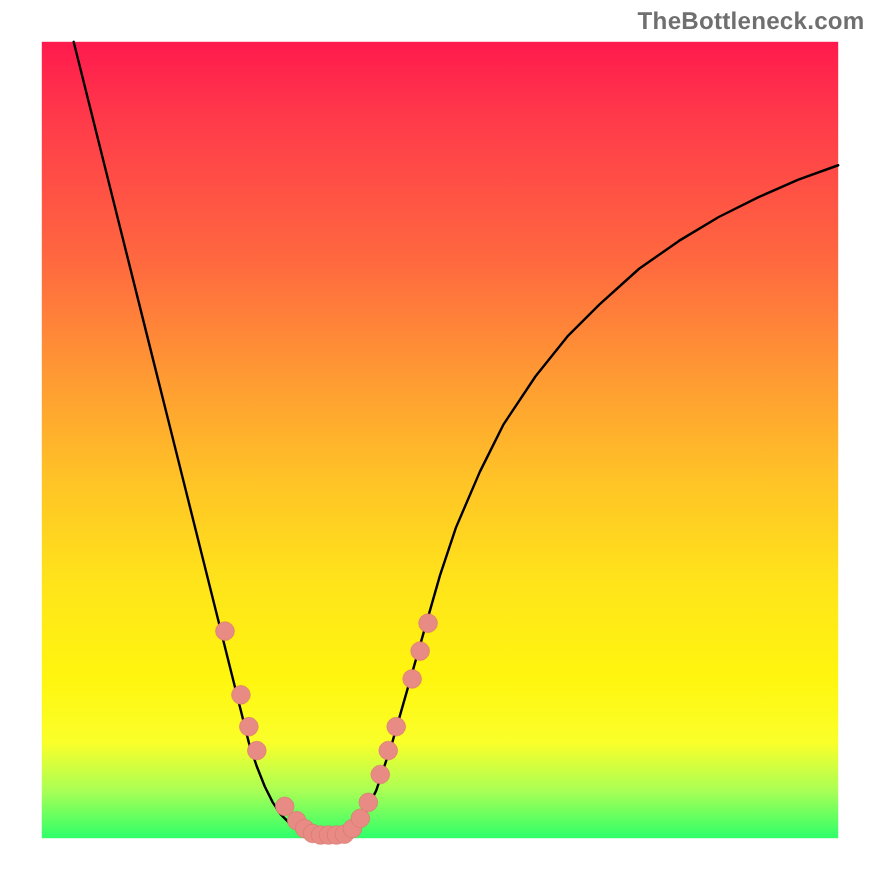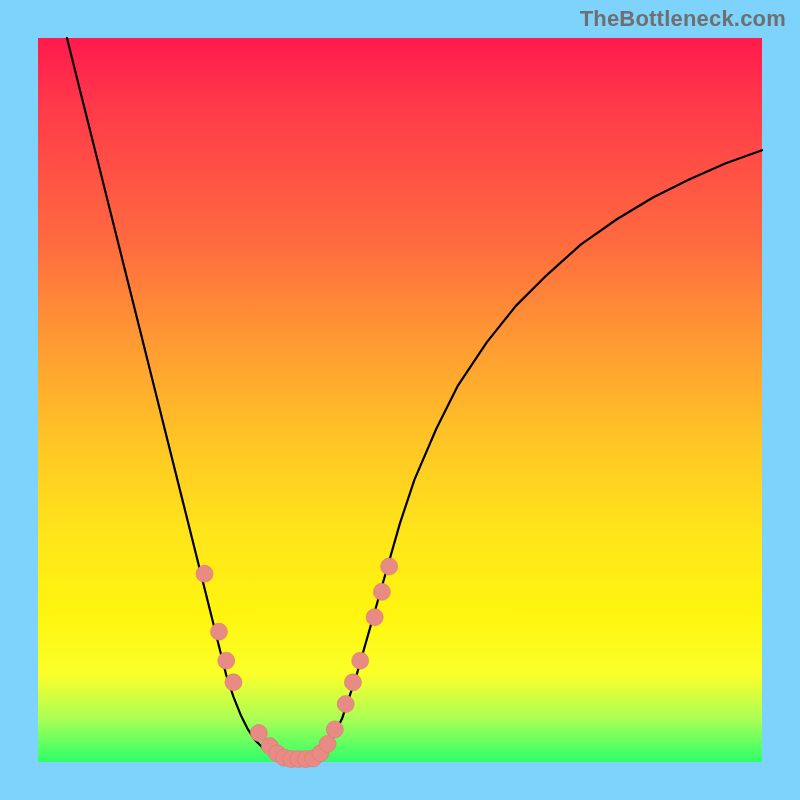--- a/index.html
+++ b/index.html
@@ -8,21 +8,21 @@
     width: 800px;
     height: 800px;
     background: #000;
     overflow: hidden;
     font-family: Arial, Helvetica, sans-serif;
   }
   .frame {
     position: relative;
     width: 800px;
     height: 800px;
-    background: #7dd3fc;
+    background: #ffffff;
   }
   .plot-area {
     position: absolute;
     left: 38px;
     top: 38px;
     width: 724px;
     height: 724px;
     
     background: linear-gradient(
       to bottom,

